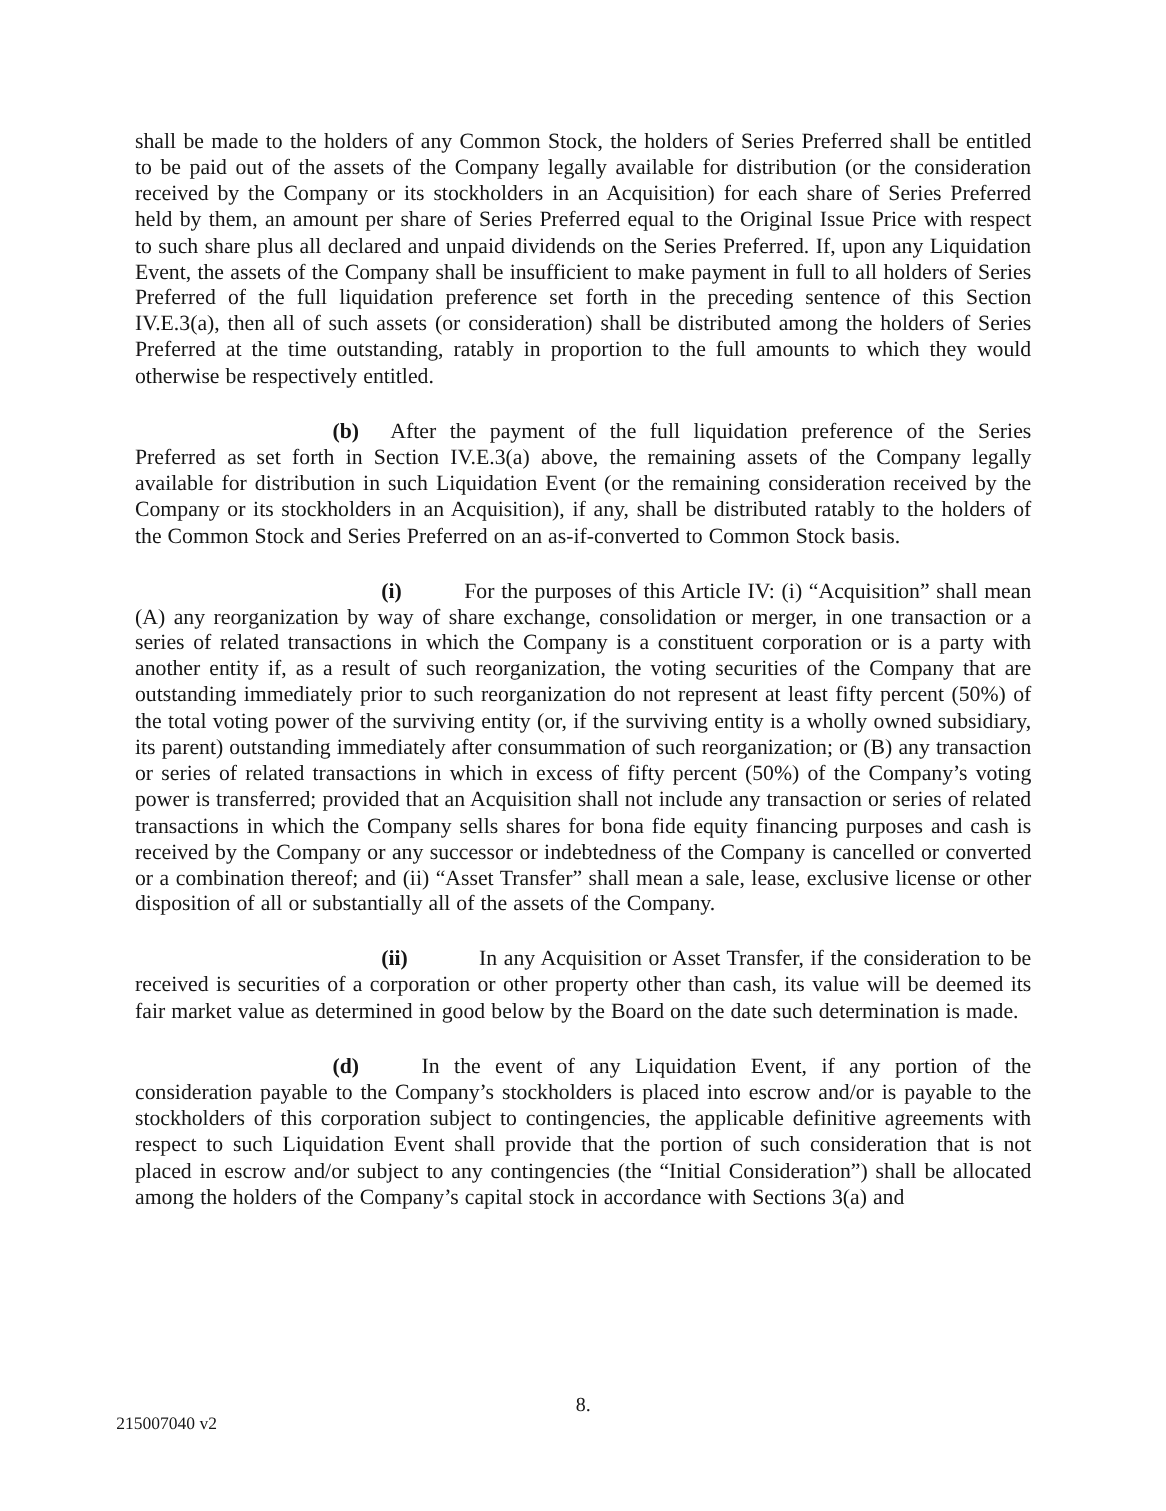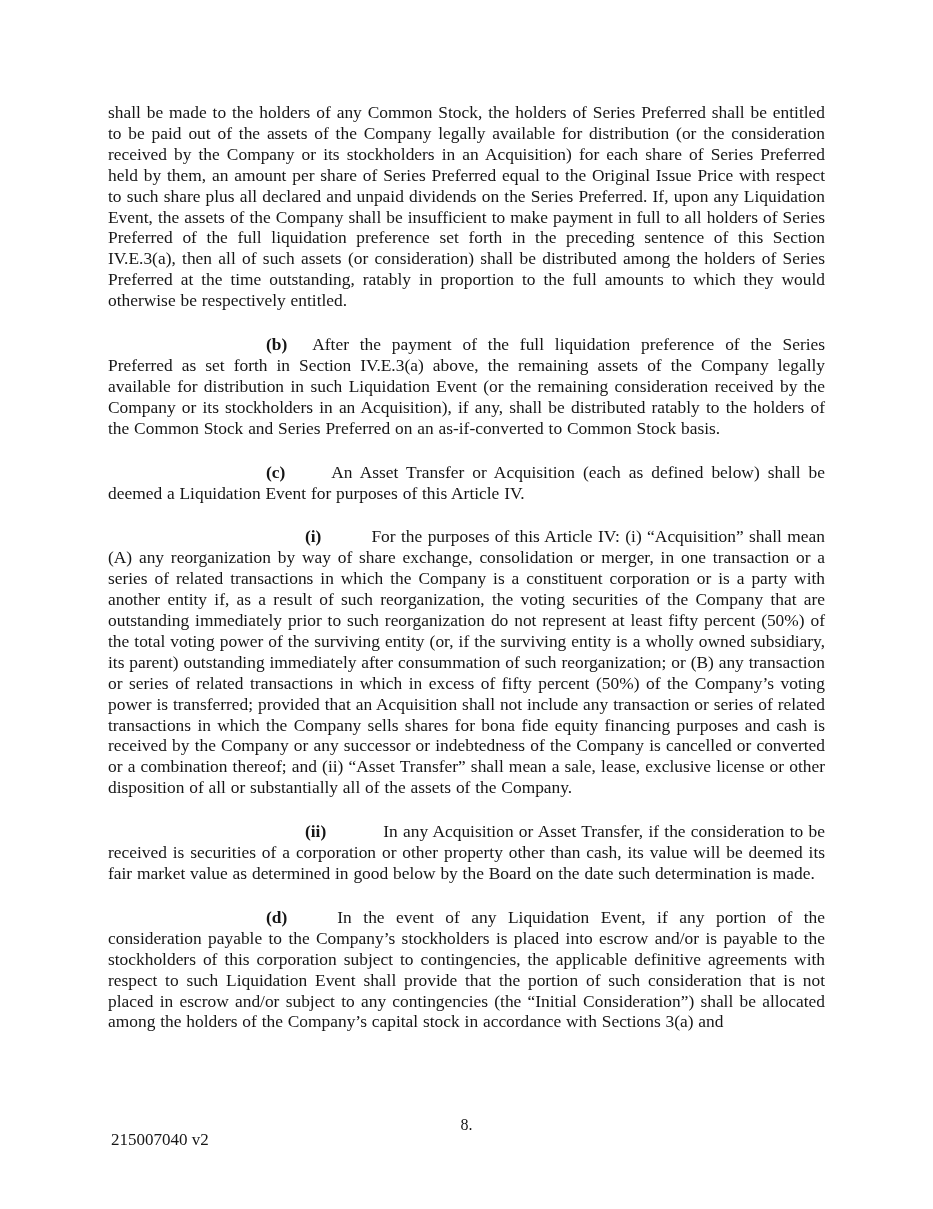--- a/index.html
+++ b/index.html
@@ -42,37 +42,36 @@
     position: absolute;
     left: 0;
     right: 0;
     top: 1116px;
     text-align: center;
     font-size: 16px;
     line-height: 18px;
   }
   .doc-id {
     position: absolute;
-    left: 111px;
+    left: 93px;
     top: 1132px;
-    font-size: 17px;
+    font-size: 14px;
     line-height: 15px;
   }
 </style>
 </head>
 <body>
 
 <div class="page">
   <div class="content">
 
     <p class="para"><span>shall be made to the holders of any Common Stock, the holders of Series Preferred shall be entitled to be paid out of the assets of the Company legally available for distribution (or the consideration received by the Company or its stockholders in an Acquisition) for each share of Series Preferred held by them, an amount per share of Series Preferred equal to the Original Issue Price with respect to such share plus all declared and unpaid dividends on the Series Preferred.  If, upon any Liquidation Event, the assets of the Company shall be insufficient to make payment in full to all holders of Series Preferred of the full liquidation preference set forth in the preceding sentence of this Section IV.E.3(a), then all of such assets (or consideration) shall be distributed among the holders of Series Preferred at the time outstanding, ratably in proportion to the full amounts to which they would otherwise be respectively entitled.</span></p>
 
     <p class="para indent1"><span class="plabel">(b)</span><span class="tab t25"></span><span>After the payment of the full liquidation preference of the Series Preferred as set forth in Section IV.E.3(a) above, the remaining assets of the Company legally available for distribution in such Liquidation Event (or the remaining consideration received by the Company or its stockholders in an Acquisition), if any, shall be distributed ratably to the holders of the Common Stock and Series Preferred on an as-if-converted to Common Stock basis.</span></p>
 
-    <p class="para indent1"><span class="plabel">(c)</span><span class="tab t46"></span><span>An Asset Transfer or Acquisition (each as defined below) shall be deemed a Liquidation Event for purposes of this Article IV.</span></p>
 
     <p class="para indent2"><span class="plabel">(i)</span><span class="tab t50"></span><span>For the purposes of this Article IV:  (i) “Acquisition” shall mean (A) any reorganization by way of share exchange, consolidation or merger, in one transaction or a series of related transactions in which the Company is a constituent corporation or is a party with another entity if, as a result of such reorganization, the voting securities of the Company that are outstanding immediately prior to such reorganization do not represent at least fifty percent (50%) of the total voting power of the surviving entity (or, if the surviving entity is a wholly owned subsidiary, its parent) outstanding immediately after consummation of such reorganization; or (B) any transaction or series of related transactions in which in excess of fifty percent (50%) of the Company’s voting power is transferred; provided that an Acquisition shall not include any transaction or series of related transactions in which the Company sells shares for bona fide equity financing purposes and cash is received by the Company or any successor or indebtedness of the Company is cancelled or converted or a combination thereof; and (ii)  “Asset Transfer” shall mean a sale, lease, exclusive license or other disposition of all or substantially all of the assets of the Company.</span></p>
 
     <p class="para indent2"><span class="plabel">(ii)</span><span class="tab t57"></span><span>In any Acquisition or Asset Transfer, if the consideration to be received is securities of a corporation or other property other than cash, its value will be deemed its fair market value as determined in good below by the Board on the date such determination is made.</span></p>
 
     <p class="para indent1"><span class="plabel">(d)</span><span class="tab t50"></span><span>In the event of any Liquidation Event, if any portion of the consideration payable to the Company’s stockholders is placed into escrow and/or is payable to the stockholders of this corporation subject to contingencies, the applicable definitive agreements with respect to such Liquidation Event shall provide that the portion of such consideration that is not placed in escrow and/or subject to any contingencies (the “Initial Consideration”) shall be allocated among the holders of the Company’s capital stock in accordance with Sections 3(a) and</span></p>
 
   </div>
 
   <div class="page-number">8.</div>

